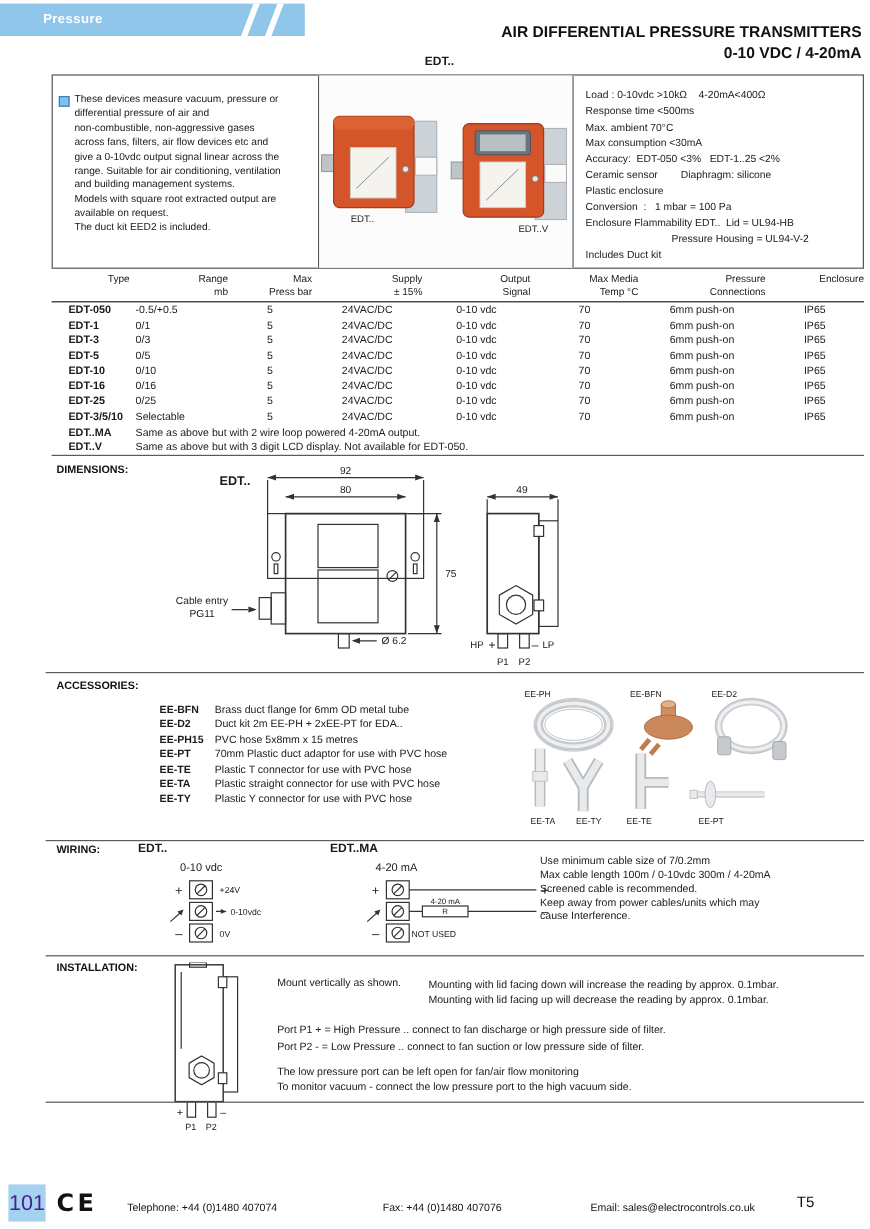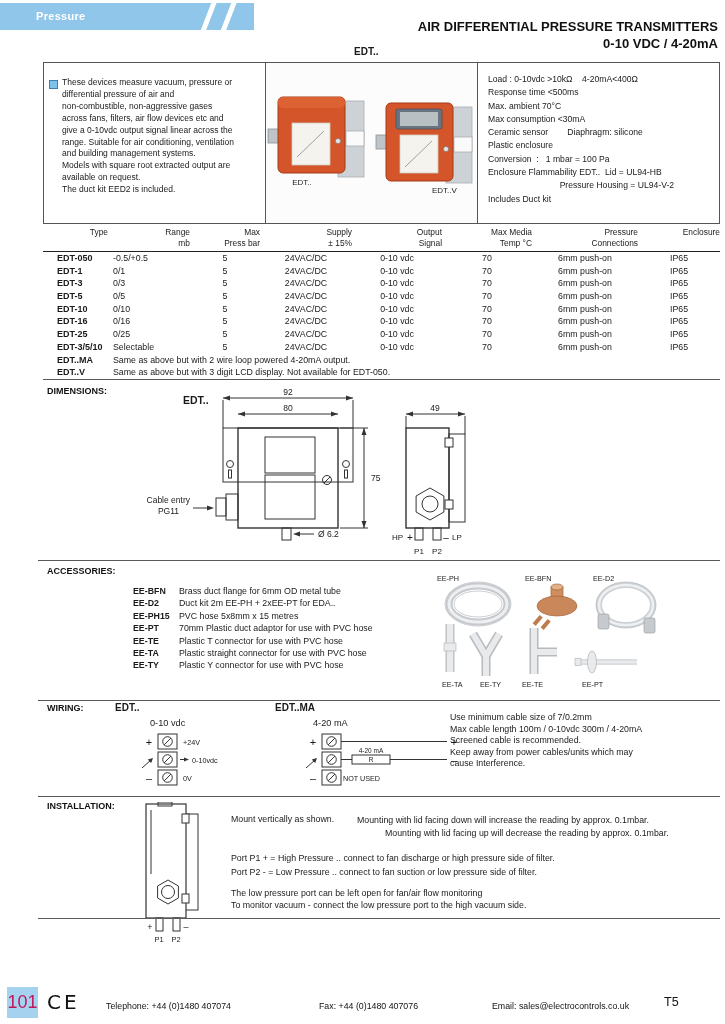--- a/index.html
+++ b/index.html
@@ -51,22 +51,22 @@
   
   .wiring-caption{position:absolute;font-weight:bold;font-size:10px;}
   .wiring-notes{position:absolute;left:450px;top:712px;width:272px;}
   .wiring-note-line{font-size:8.8px;line-height:11.6px;white-space:nowrap;}
 
   
   .inst-line{font-size:8.8px;white-space:nowrap;}
 
   
   .page-num-box{position:absolute;left:7px;top:987px;width:31px;height:31px;background:#A5D2EF;
-                text-align:center;line-height:31px;font-size:18px;color:#be185d;}
-  .ce-mark{position:absolute;left:47px;top:990px;font-size:20px;font-weight:normal;letter-spacing:3px;color:#111;
+                text-align:center;line-height:31px;font-size:18px;color:#4c1d95;}
+  .ce-mark{position:absolute;left:47px;top:990px;font-size:20px;font-weight:bold;letter-spacing:3px;color:#111;
            font-family:"DejaVu Sans",sans-serif;}
   .contact{position:absolute;top:1001px;font-size:8.8px;color:#111;white-space:nowrap;}
   .tab-ref{position:absolute;left:664px;top:995px;font-size:12.5px;color:#111;text-align:center;}
 
   svg text{font-family:"Liberation Sans",sans-serif;fill:#1a1a1a;}
 </style>
 </head>
 <body>
 
 <div class="page">
@@ -130,20 +130,21 @@
         </g>
       </svg>
     </div>
     <div class="cell3">
       <div>
 
       <div class="spec-line">Load : 0-10vdc &gt;10kΩ    4-20mA&lt;400Ω</div>
           <div class="spec-line">Response time &lt;500ms</div>
           <div class="spec-line">Max. ambient 70°C</div>
           <div class="spec-line">Max consumption &lt;30mA</div>
+          <div class="spec-line">Accuracy:  EDT-050 &lt;3%   EDT-1..25 &lt;2%</div>
           <div class="spec-line">Ceramic sensor        Diaphragm: silicone</div>
           <div class="spec-line">Plastic enclosure</div>
           <div class="spec-line">Conversion  :   1 mbar = 100 Pa</div>
           <div class="spec-line">Enclosure Flammability EDT..  Lid = UL94-HB</div>
           <div class="spec-line">                              Pressure Housing = UL94-V-2</div>
           <div class="spec-line">Includes Duct kit</div>
         </div>
     </div>
   </div>
 
@@ -535,21 +536,21 @@
     </g>
     <text x="12" y="128" font-size="9" text-anchor="middle">+</text>
     <text x="48" y="128" font-size="9" text-anchor="middle">–</text>
     <text x="21" y="140" font-size="7.5" text-anchor="middle">P1</text>
     <text x="38" y="140" font-size="7.5" text-anchor="middle">P2</text>
   </svg>
   <div class="abs inst-line" style="left:231px;top:814px;">Mount vertically as shown.</div>
   <div class="abs" style="left:357px;top:814px;line-height:12.5px;">
 
   <div class="inst-line" style="line-height:12.5px;">Mounting with lid facing down will increase the reading by approx. 0.1mbar.</div>
-      <div class="inst-line" style="line-height:12.5px;margin-left:28px;">Mounting with lid facing up will decrease the reading by approx. 0.1mbar.</div>
+      <div class="inst-line" style="line-height:12.5px;">Mounting with lid facing up will decrease the reading by approx. 0.1mbar.</div>
     </div>
   <div class="abs" style="left:231px;top:852px;">
 
   <div class="inst-line" style="line-height:13.5px;">Port  P1  +   =  High Pressure .. connect to fan discharge or high pressure side of filter.</div>
       <div class="inst-line" style="line-height:13.5px;">Port  P2  -   =  Low  Pressure .. connect to fan suction or low pressure side of filter.</div>
     </div>
   <div class="abs" style="left:231px;top:888px;">
 
   <div class="inst-line" style="line-height:11.8px;">The low pressure port can be left open for fan/air flow monitoring</div>
       <div class="inst-line" style="line-height:11.8px;">To monitor vacuum  - connect the low pressure port to the high vacuum side.</div>

